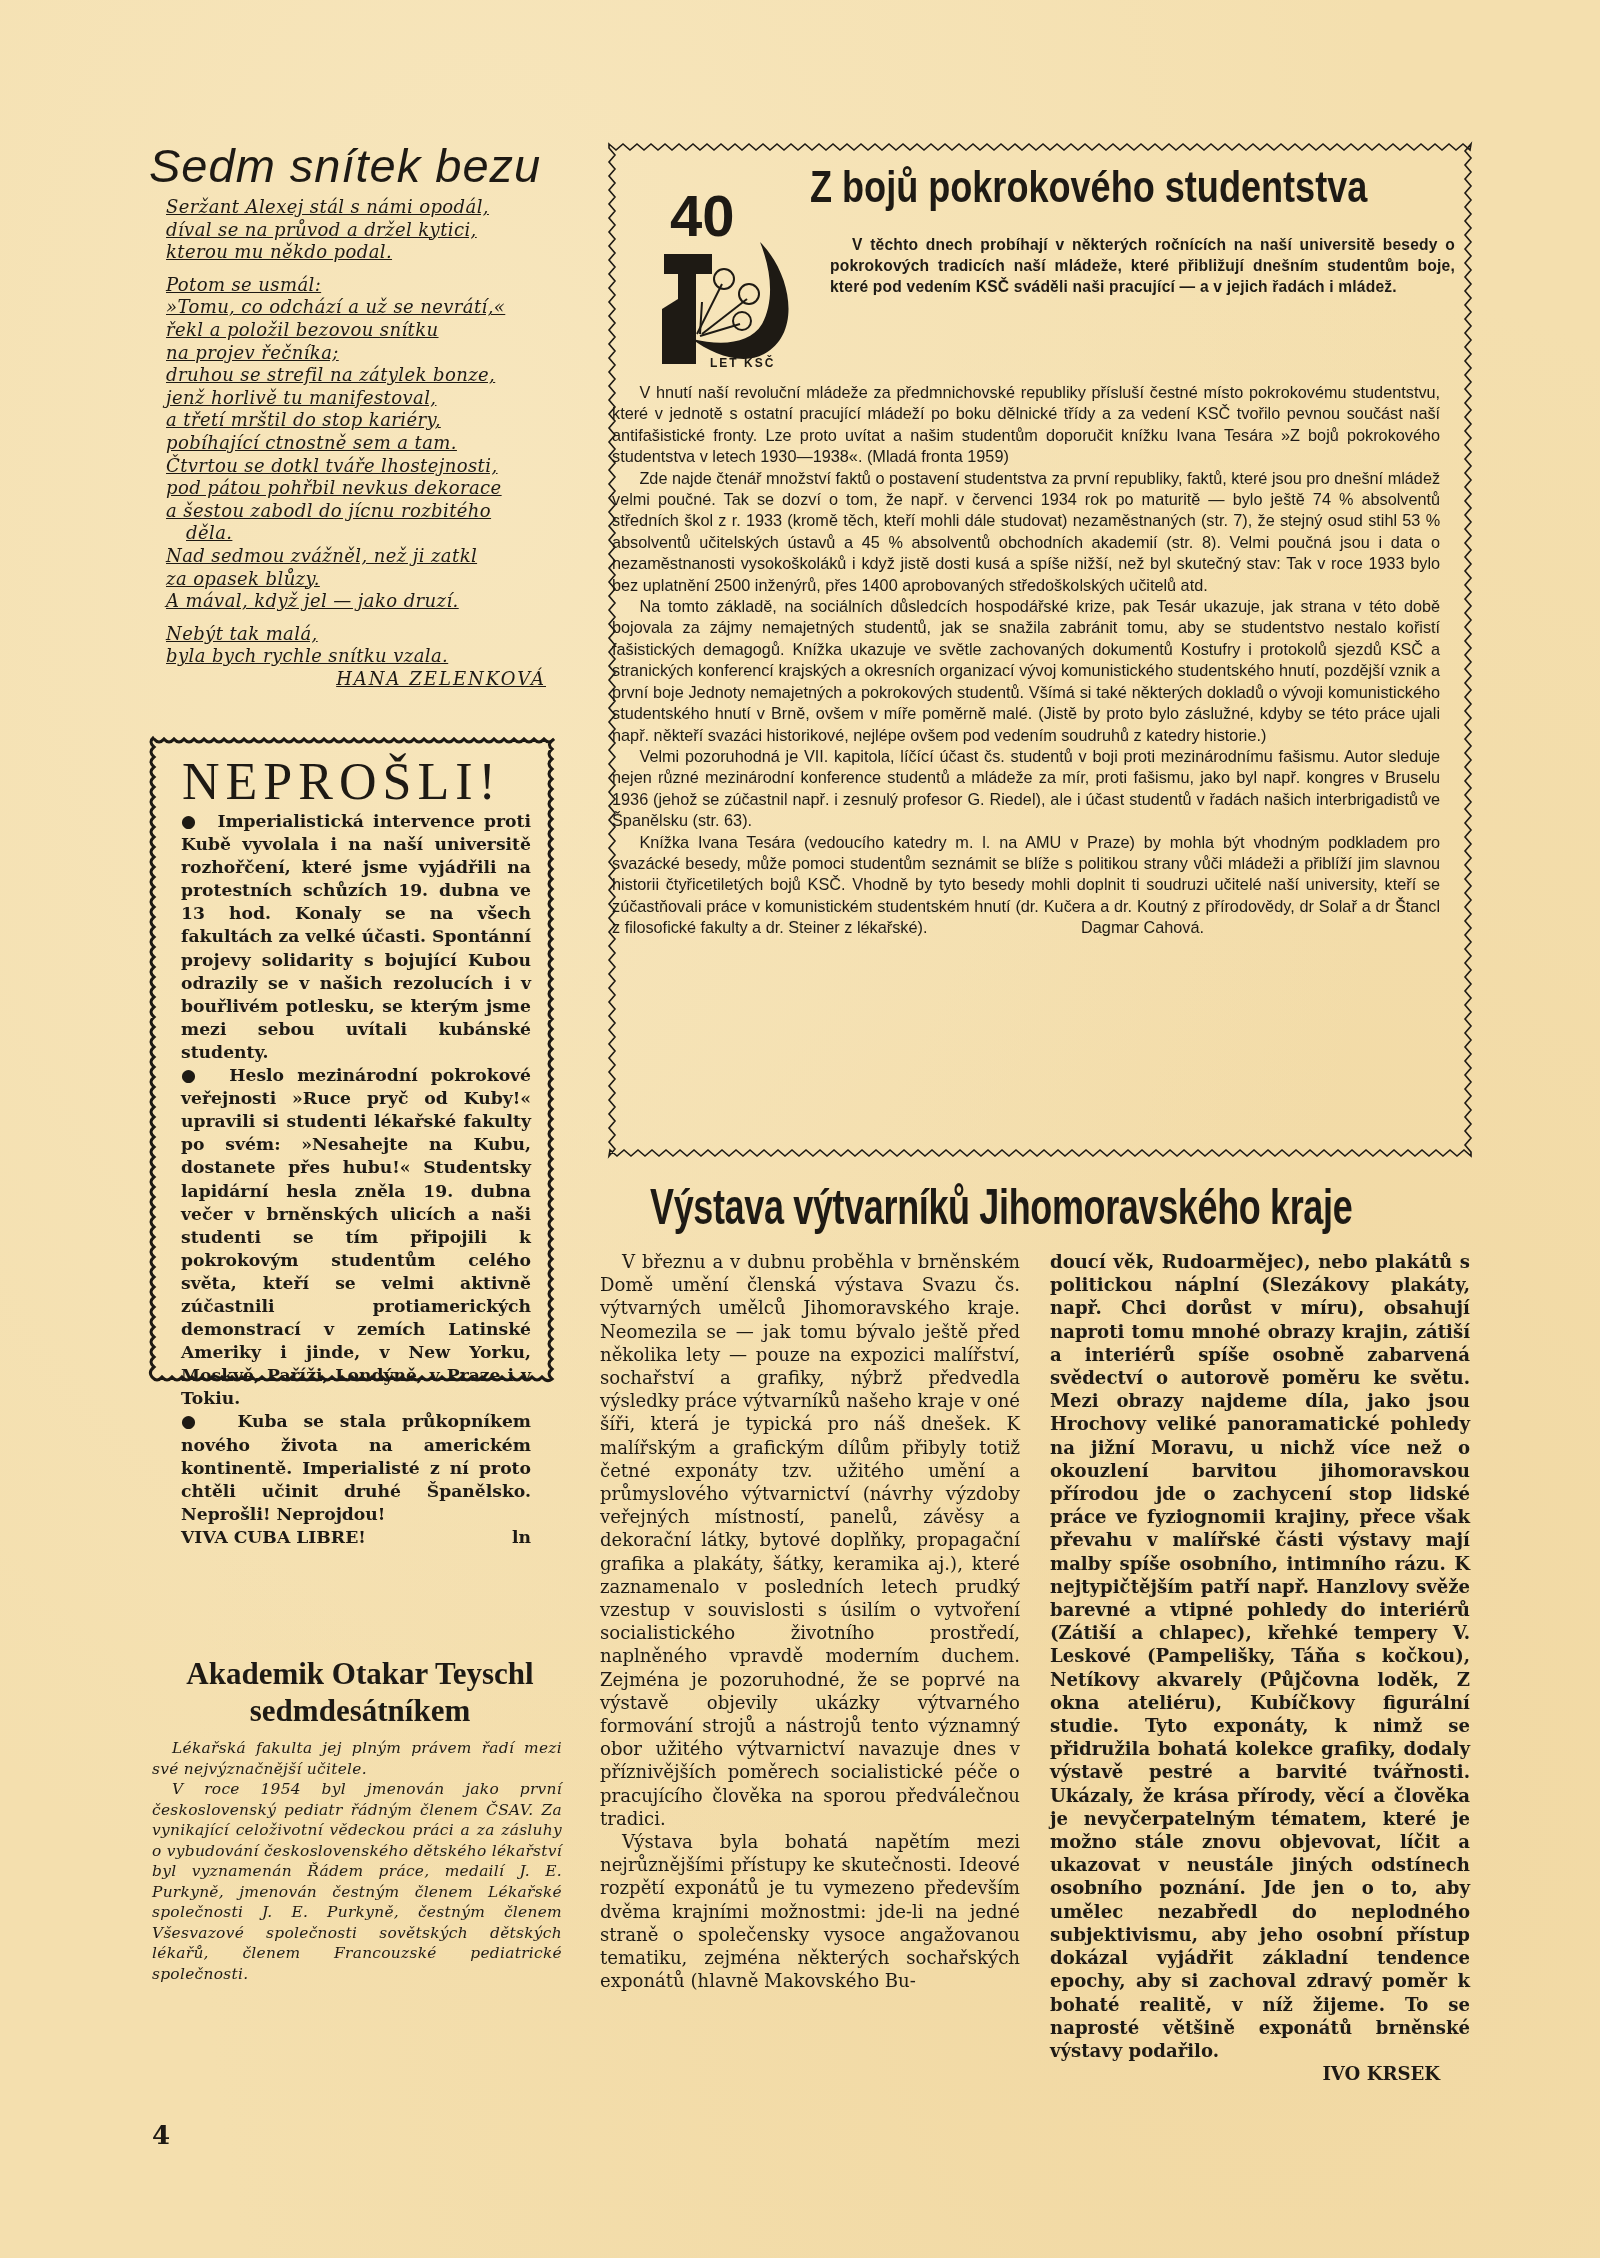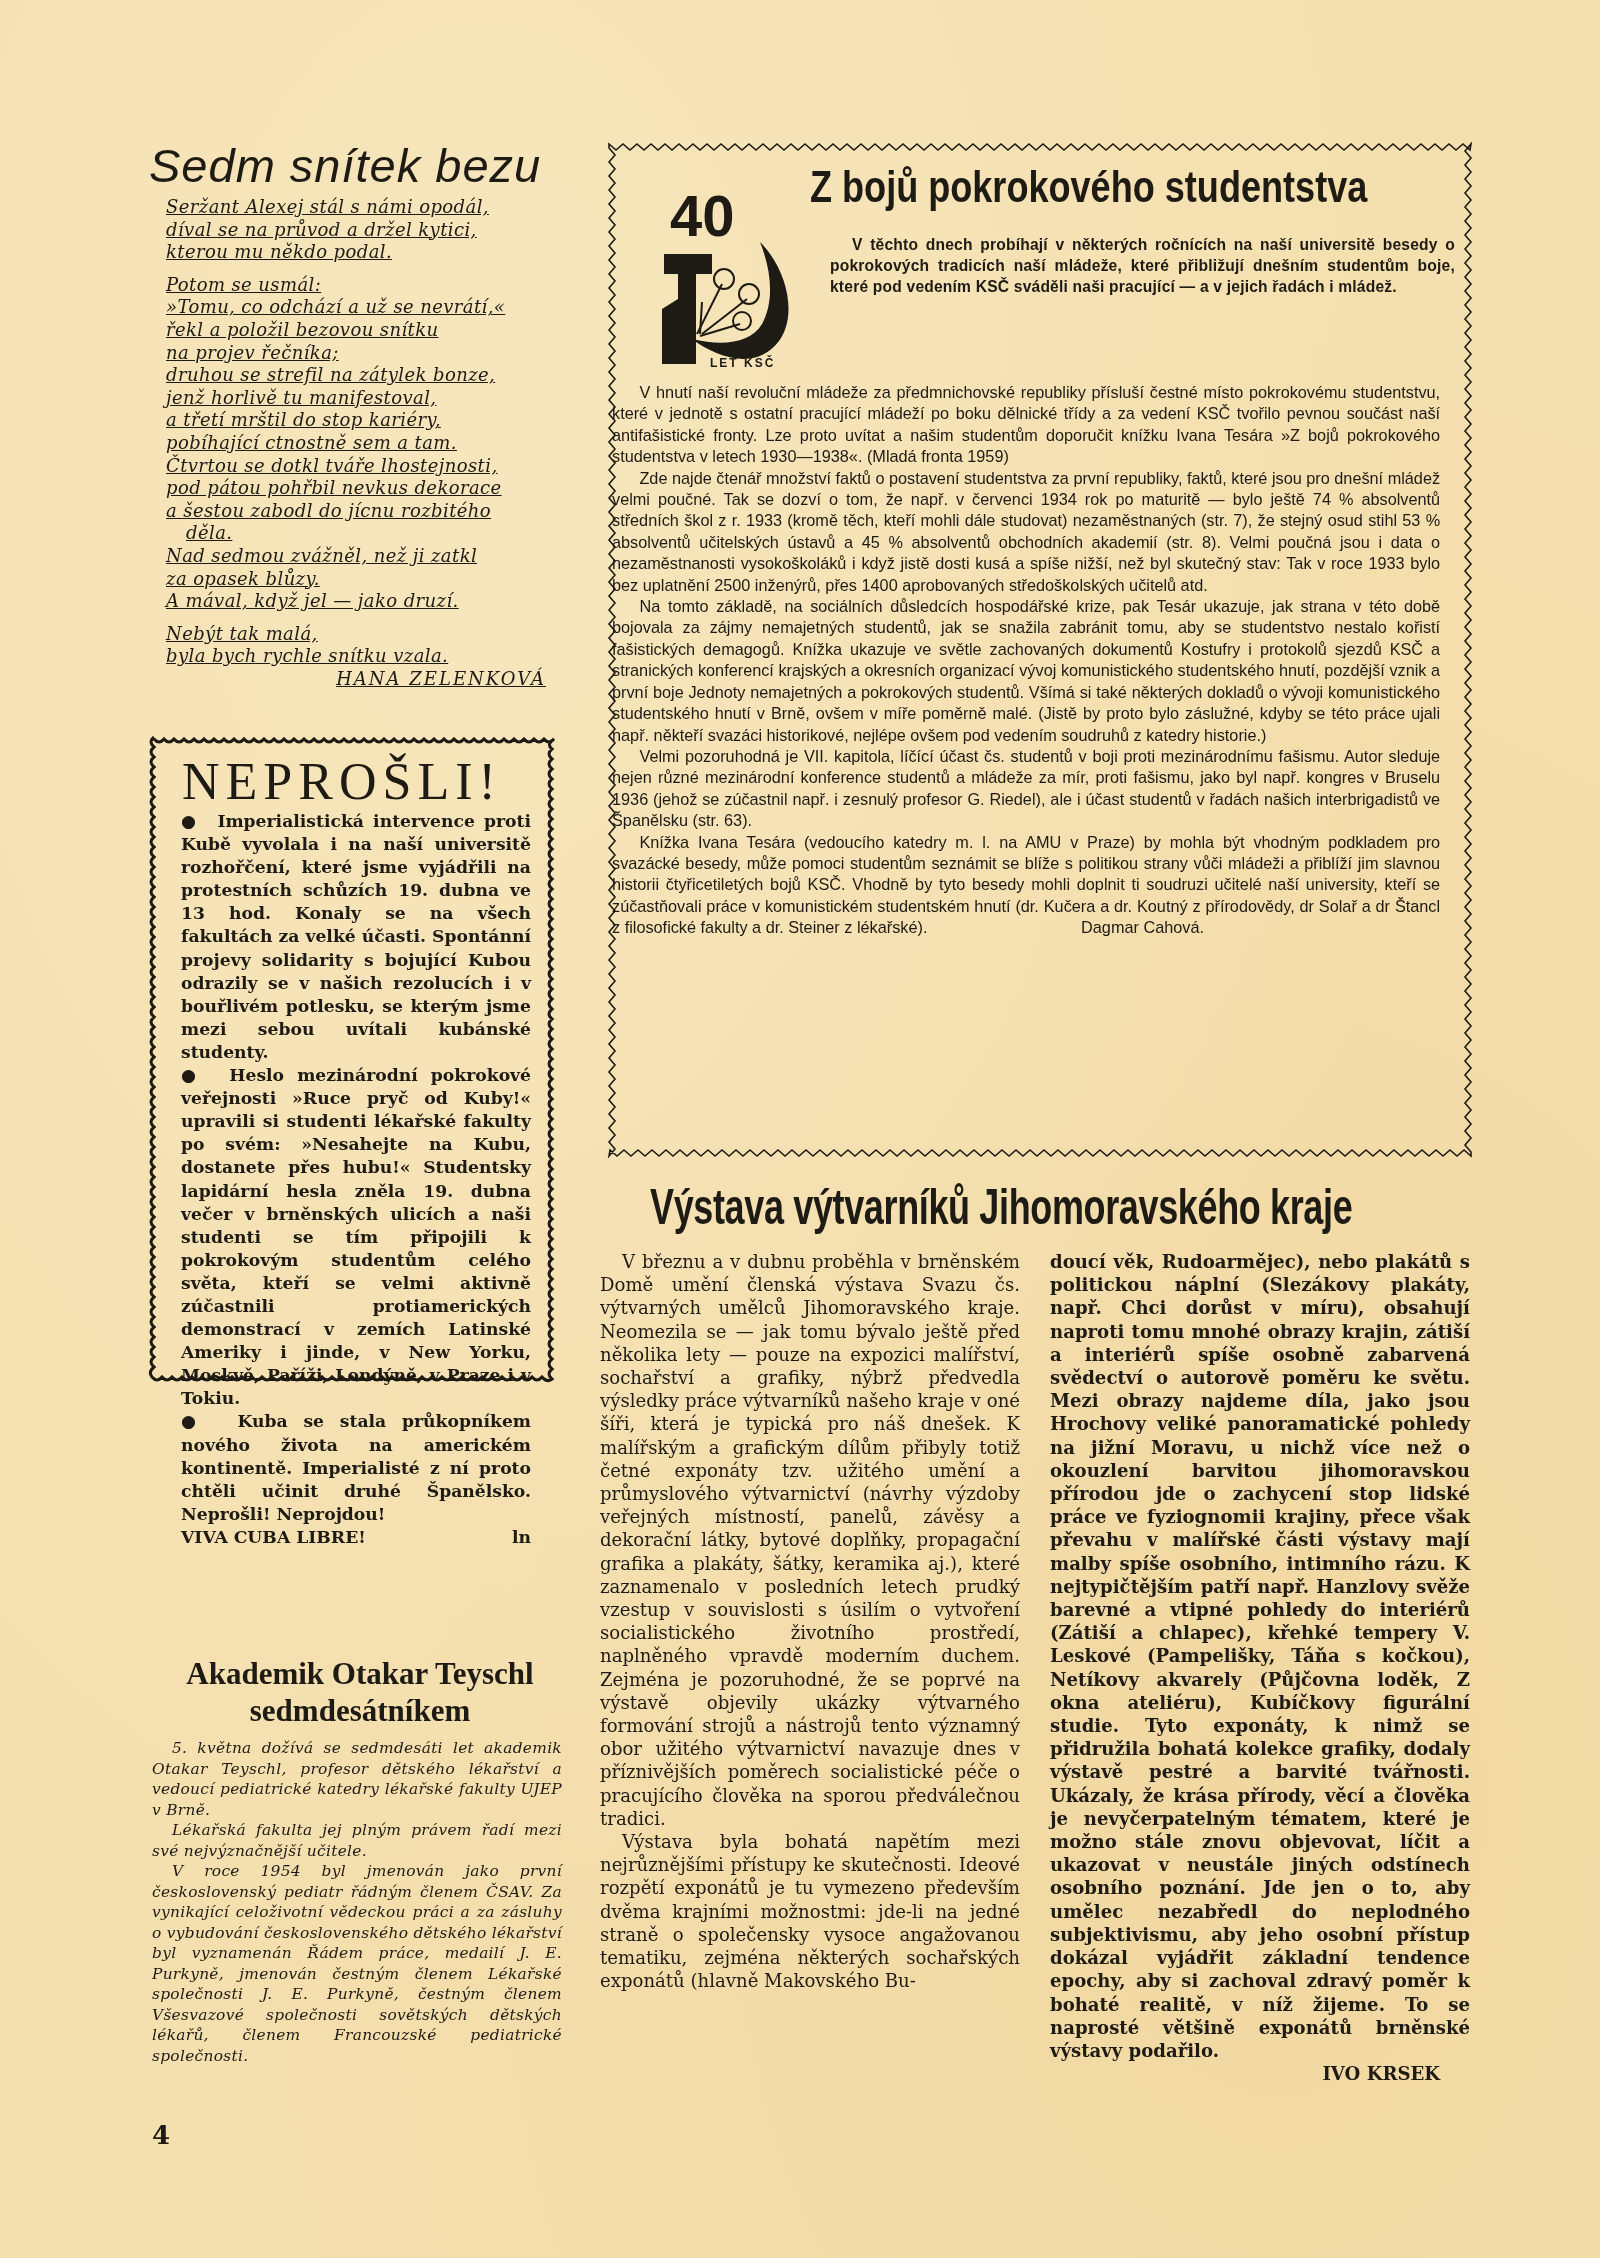--- a/index.html
+++ b/index.html
@@ -100,21 +100,20 @@
     <span>VIVA CUBA LIBRE!</span>
     <span>ln</span>
   </p>
 </div>
 
 <div id="teyschl-title" class="abs">
   <div>Akademik Otakar Teyschl</div>
   <div>sedmdesátníkem</div>
 </div>
 <div id="teyschl-body" class="abs">
-  <p>5. května dožívá se sedmdesáti let akademik Otakar Teyschl, profesor dětského lékařství a vedoucí pediatrické katedry lékařské fakulty UJEP v Brně.</p>
   <p>Lékařská fakulta jej plným právem řadí mezi své nejvýznačnější učitele.</p>
   <p>V roce 1954 byl jmenován jako první československý pediatr řádným členem ČSAV. Za vynikající celoživotní vědeckou práci a za zásluhy o vybudování československého dětského lékařství byl vyznamenán Řádem práce, medailí J. E. Purkyně, jmenován čestným členem Lékařské společnosti J. E. Purkyně, čestným členem Všesvazové společnosti sovětských dětských lékařů, členem Francouzské pediatrické společnosti.</p>
 </div>
 
 <div id="studenti-box" class="abs">
   <svg class="wavy-border" width="870" height="1020" viewBox="0 0 870 1020">
     <path id="st-border" fill="none" stroke="#1e1a14" stroke-width="1.6" d="M4 4 L4 4 L11 10 L18 4 L25 10 L32 4 L39 10 L46 4 L53 10 L60 4 L67 10 L74 4 L81 10 L88 4 L95 10 L102 4 L109 10 L116 4 L123 10 L130 4 L137 10 L144 4 L151 10 L158 4 L165 10 L172 4 L179 10 L186 4 L193 10 L200 4 L207 10 L214 4 L221 10 L228 4 L235 10 L242 4 L249 10 L256 4 L263 10 L270 4 L277 10 L284 4 L291 10 L298 4 L305 10 L312 4 L319 10 L326 4 L333 10 L340 4 L347 10 L354 4 L361 10 L368 4 L375 10 L382 4 L389 10 L396 4 L403 10 L410 4 L417 10 L424 4 L431 10 L438 4 L445 10 L452 4 L459 10 L466 4 L473 10 L480 4 L487 10 L494 4 L501 10 L508 4 L515 10 L522 4 L529 10 L536 4 L543 10 L550 4 L557 10 L564 4 L571 10 L578 4 L585 10 L592 4 L599 10 L606 4 L613 10 L620 4 L627 10 L634 4 L641 10 L648 4 L655 10 L662 4 L669 10 L676 4 L683 10 L690 4 L697 10 L704 4 L711 10 L718 4 L725 10 L732 4 L739 10 L746 4 L753 10 L760 4 L767 10 L774 4 L781 10 L788 4 L795 10 L802 4 L809 10 L816 4 L823 10 L830 4 L837 10 L844 4 L851 10 L858 4 L865 10 L866 4 L860 11 L866 18 L860 25 L866 32 L860 39 L866 46 L860 53 L866 60 L860 67 L866 74 L860 81 L866 88 L860 95 L866 102 L860 109 L866 116 L860 123 L866 130 L860 137 L866 144 L860 151 L866 158 L860 165 L866 172 L860 179 L866 186 L860 193 L866 200 L860 207 L866 214 L860 221 L866 228 L860 235 L866 242 L860 249 L866 256 L860 263 L866 270 L860 277 L866 284 L860 291 L866 298 L860 305 L866 312 L860 319 L866 326 L860 333 L866 340 L860 347 L866 354 L860 361 L866 368 L860 375 L866 382 L860 389 L866 396 L860 403 L866 410 L860 417 L866 424 L860 431 L866 438 L860 445 L866 452 L860 459 L866 466 L860 473 L866 480 L860 487 L866 494 L860 501 L866 508 L860 515 L866 522 L860 529 L866 536 L860 543 L866 550 L860 557 L866 564 L860 571 L866 578 L860 585 L866 592 L860 599 L866 606 L860 613 L866 620 L860 627 L866 634 L860 641 L866 648 L860 655 L866 662 L860 669 L866 676 L860 683 L866 690 L860 697 L866 704 L860 711 L866 718 L860 725 L866 732 L860 739 L866 746 L860 753 L866 760 L860 767 L866 774 L860 781 L866 788 L860 795 L866 802 L860 809 L866 816 L860 823 L866 830 L860 837 L866 844 L860 851 L866 858 L860 865 L866 872 L860 879 L866 886 L860 893 L866 900 L860 907 L866 914 L860 921 L866 928 L860 935 L866 942 L860 949 L866 956 L860 963 L866 970 L860 977 L866 984 L860 991 L866 998 L860 1005 L866 1012 L866 1016 L859 1010 L852 1016 L845 1010 L838 1016 L831 1010 L824 1016 L817 1010 L810 1016 L803 1010 L796 1016 L789 1010 L782 1016 L775 1010 L768 1016 L761 1010 L754 1016 L747 1010 L740 1016 L733 1010 L726 1016 L719 1010 L712 1016 L705 1010 L698 1016 L691 1010 L684 1016 L677 1010 L670 1016 L663 1010 L656 1016 L649 1010 L642 1016 L635 1010 L628 1016 L621 1010 L614 1016 L607 1010 L600 1016 L593 1010 L586 1016 L579 1010 L572 1016 L565 1010 L558 1016 L551 1010 L544 1016 L537 1010 L530 1016 L523 1010 L516 1016 L509 1010 L502 1016 L495 1010 L488 1016 L481 1010 L474 1016 L467 1010 L460 1016 L453 1010 L446 1016 L439 1010 L432 1016 L425 1010 L418 1016 L411 1010 L404 1016 L397 1010 L390 1016 L383 1010 L376 1016 L369 1010 L362 1016 L355 1010 L348 1016 L341 1010 L334 1016 L327 1010 L320 1016 L313 1010 L306 1016 L299 1010 L292 1016 L285 1010 L278 1016 L271 1010 L264 1016 L257 1010 L250 1016 L243 1010 L236 1016 L229 1010 L222 1016 L215 1010 L208 1016 L201 1010 L194 1016 L187 1010 L180 1016 L173 1010 L166 1016 L159 1010 L152 1016 L145 1010 L138 1016 L131 1010 L124 1016 L117 1010 L110 1016 L103 1010 L96 1016 L89 1010 L82 1016 L75 1010 L68 1016 L61 1010 L54 1016 L47 1010 L40 1016 L33 1010 L26 1016 L19 1010 L12 1016 L5 1010 L4 1016 L10 1009 L4 1002 L10 995 L4 988 L10 981 L4 974 L10 967 L4 960 L10 953 L4 946 L10 939 L4 932 L10 925 L4 918 L10 911 L4 904 L10 897 L4 890 L10 883 L4 876 L10 869 L4 862 L10 855 L4 848 L10 841 L4 834 L10 827 L4 820 L10 813 L4 806 L10 799 L4 792 L10 785 L4 778 L10 771 L4 764 L10 757 L4 750 L10 743 L4 736 L10 729 L4 722 L10 715 L4 708 L10 701 L4 694 L10 687 L4 680 L10 673 L4 666 L10 659 L4 652 L10 645 L4 638 L10 631 L4 624 L10 617 L4 610 L10 603 L4 596 L10 589 L4 582 L10 575 L4 568 L10 561 L4 554 L10 547 L4 540 L10 533 L4 526 L10 519 L4 512 L10 505 L4 498 L10 491 L4 484 L10 477 L4 470 L10 463 L4 456 L10 449 L4 442 L10 435 L4 428 L10 421 L4 414 L10 407 L4 400 L10 393 L4 386 L10 379 L4 372 L10 365 L4 358 L10 351 L4 344 L10 337 L4 330 L10 323 L4 316 L10 309 L4 302 L10 295 L4 288 L10 281 L4 274 L10 267 L4 260 L10 253 L4 246 L10 239 L4 232 L10 225 L4 218 L10 211 L4 204 L10 197 L4 190 L10 183 L4 176 L10 169 L4 162 L10 155 L4 148 L10 141 L4 134 L10 127 L4 120 L10 113 L4 106 L10 99 L4 92 L10 85 L4 78 L10 71 L4 64 L10 57 L4 50 L10 43 L4 36 L10 29 L4 22 L10 15 L4 8 Z"></path>
   </svg>
 </div>
 <div id="ksc-logo" class="abs">

